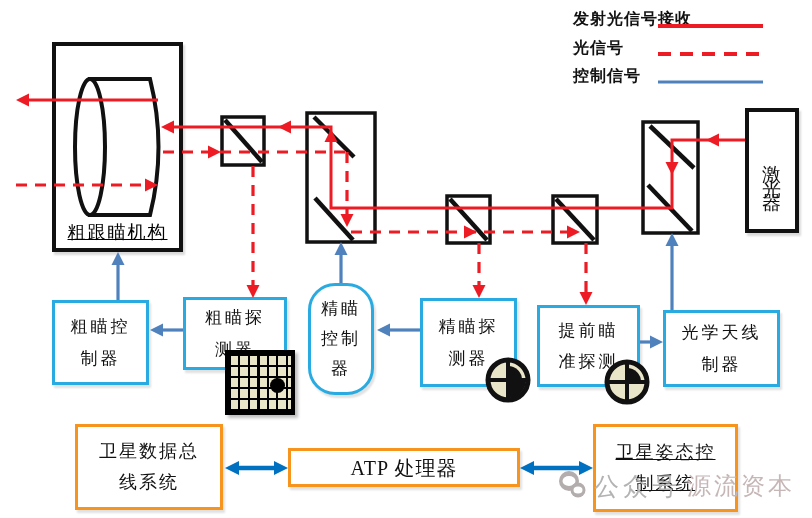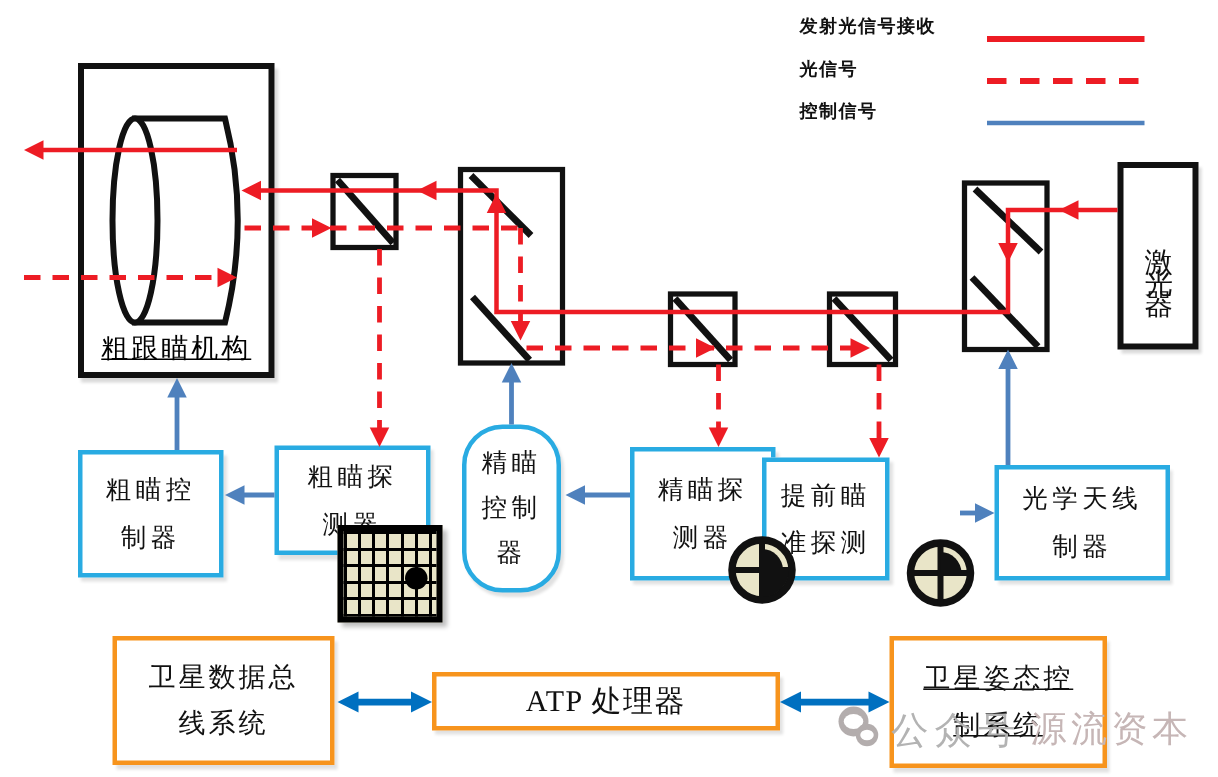--- a/index.html
+++ b/index.html
@@ -23,21 +23,21 @@
     box-shadow:2px 3px 2px rgba(0,0,0,0.12);
   }
   .mech-label{font-size:18px;letter-spacing:2px;text-align:center;text-decoration:underline;}
   .antenna-label{
     transform:rotate(-90deg);transform-origin:center;font-size:16px;
     letter-spacing:3px;text-align:center;
   }
   .laser-text{writing-mode:vertical-rl;letter-spacing:14px;font-size:19px;line-height:1;}
   .legend-label{
     position:absolute;font-family:Liberation Sans, sans-serif;
-    font-weight:bold;font-size:12px;color:#111;letter-spacing:1px;white-space:nowrap;
+    font-weight:bold;font-size:16px;color:#111;letter-spacing:1px;white-space:nowrap;margin-left:40px;
   }
   .atp-text{font-size:20px;letter-spacing:1px;}
   #svg-layer{position:absolute;left:0;top:0;pointer-events:none;}
   .ccd{
     position:absolute;left:225px;top:350px;width:62px;height:57px;
     background-color:#e9e5c8;border:4px solid #000;
     background-image:
       repeating-linear-gradient(0deg,#000 0 2px,transparent 2px 11px),
       repeating-linear-gradient(90deg,#000 0 2px,transparent 2px 9.5px);
     box-shadow:3px 3px 3px rgba(0,0,0,0.25);
@@ -65,21 +65,21 @@
 
   <div class="box cyan-box" style="left:52px;top:300px;width:97px;height:85px;">粗瞄控
 制器</div>
   <div class="box cyan-box" style="left:183px;top:297px;width:104px;height:73px;">粗瞄探
 测器</div>
   <div class="box cyan-box" style="left:308px;top:283px;width:66px;height:112px;line-height:1.75;border-radius:27px;">精瞄
 控制
 器</div>
   <div class="box cyan-box" style="left:420px;top:298px;width:97px;height:89px;">精瞄探
 测器</div>
-  <div class="box cyan-box" style="left:508px;top:305px;width:85px;height:82px;text-align:right;">提前瞄
+  <div class="box cyan-box" style="left:537px;top:305px;width:103px;height:82px;text-align:right;">提前瞄
 准探测</div>
   <div class="box cyan-box" style="left:663px;top:310px;width:117px;height:77px;">光学天线
 制器</div>
 
   <div class="box orange-box" style="left:75px;top:424px;width:148px;height:86px;">卫星数据总
 线系统</div>
   <div class="box orange-box atp-text" style="left:288px;top:448px;width:232px;height:39px;">ATP 处理器</div>
   <div class="box orange-box" style="left:593px;top:424px;width:145px;height:88px;text-decoration:underline;">卫星姿态控
 制系统</div>
 

